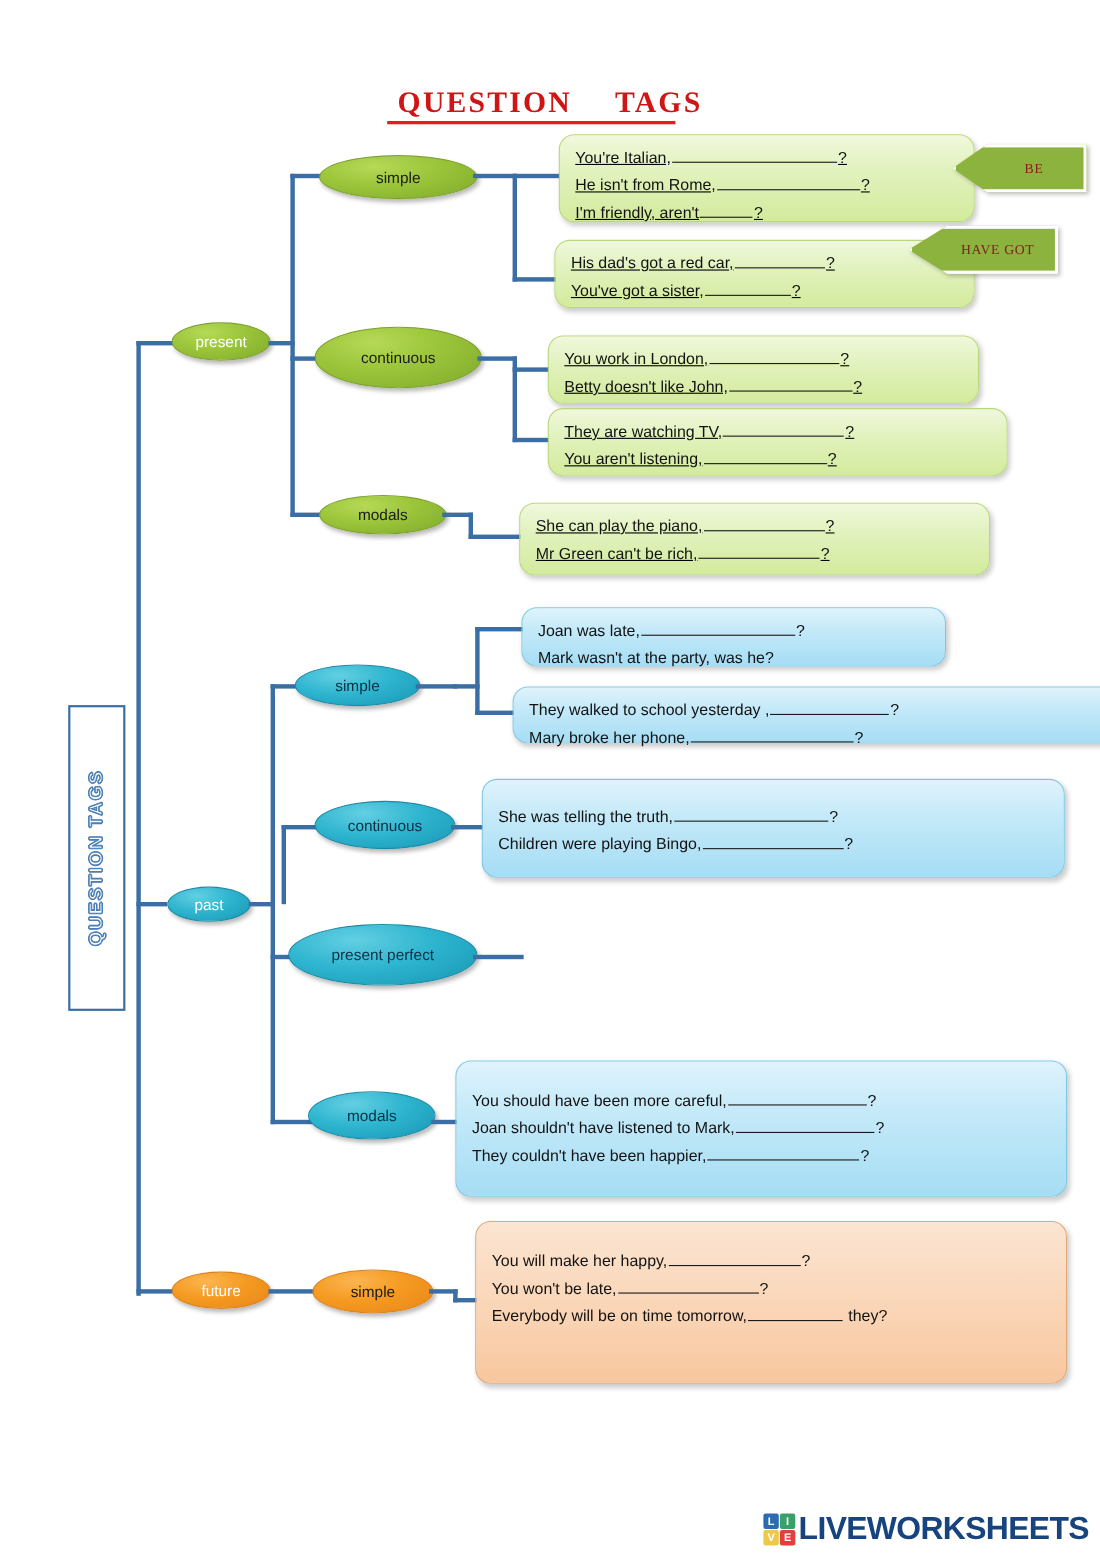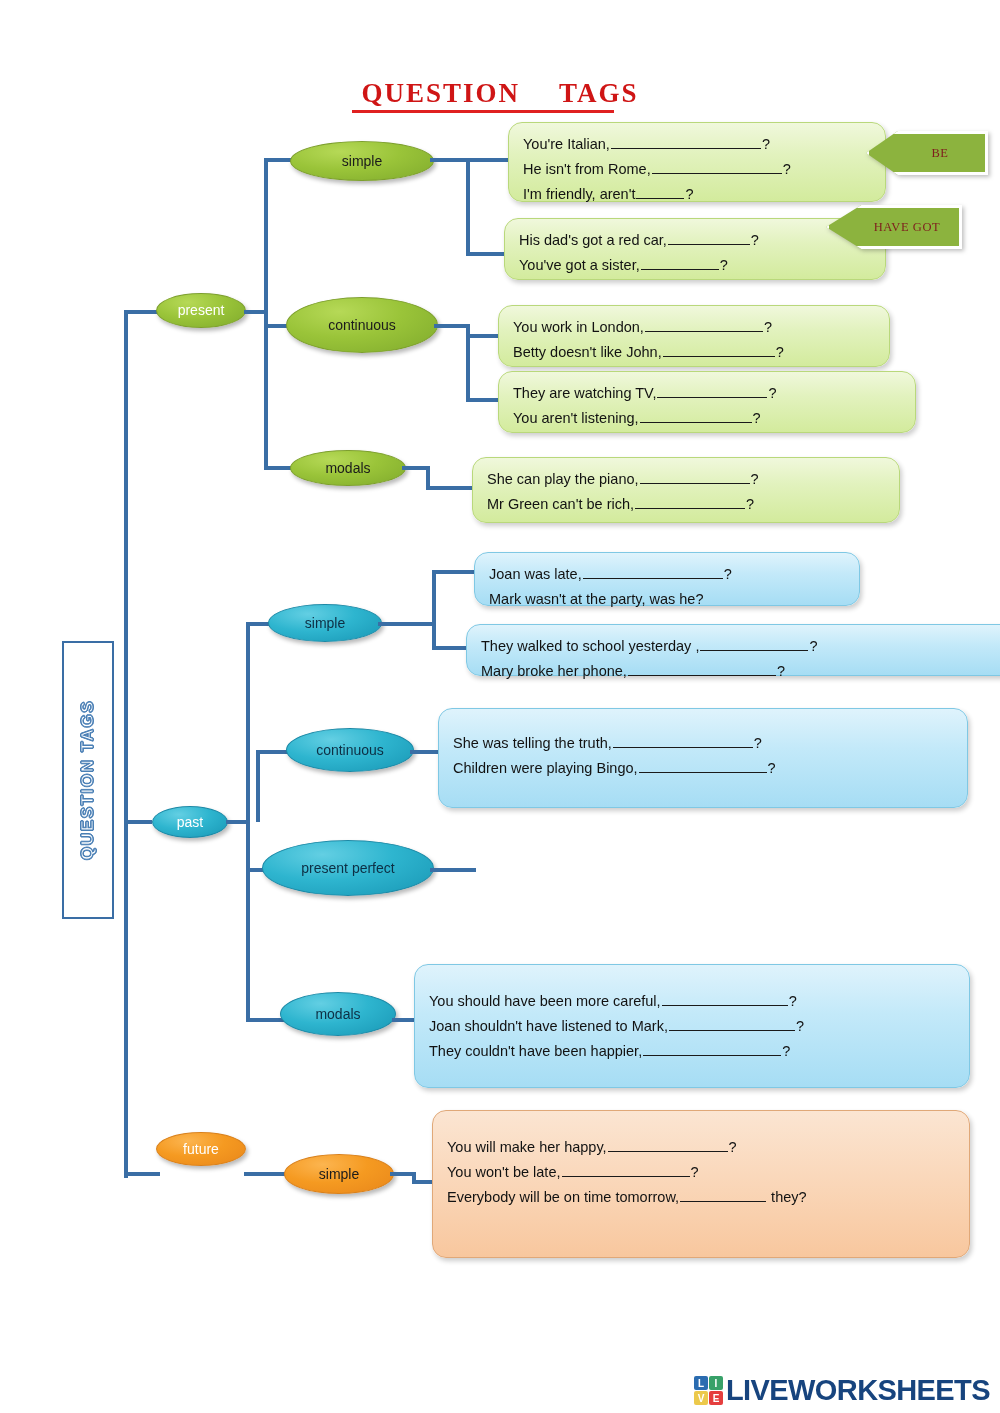--- a/index.html
+++ b/index.html
@@ -101,20 +101,21 @@
   
   .box {
     position: absolute;
     border-radius: 14px;
     padding: 9px 14px;
     box-shadow: 2px 3px 5px rgba(0,0,0,0.20);
   }
   .box-green {
     background: linear-gradient(to bottom, #f0f8dc 0%, #e2f2be 40%, #d3eb9d 100%);
     border: 1px solid #b9d87b;
+    text-decoration: underline;
   }
   .box-blue {
     background: linear-gradient(to bottom, #dff3fc 0%, #c3e9f9 40%, #a6ddf4 100%);
     border: 1px solid #7fc8e4;
   }
   .box-orange {
     background: linear-gradient(to bottom, #fbe5d2 0%, #fad8bb 45%, #f8c79e 100%);
     border: 1px solid #e0a878;
   }
   .box .line {
@@ -343,21 +344,21 @@
 
   <div class="box box-blue" style="left:466px; top:624px; width:596px; height:52px;">
     <div class="line">
       <span>They  walked  to  school  yesterday ,</span><span class="blank" style="width:108px"></span><span>?</span>
     </div>
     <div class="line">
       <span>Mary broke her phone,</span><span class="blank" style="width:148px"></span><span>?</span>
     </div>
   </div>
 
-  <div class="box box-blue" style="left:438px; top:708px; width:530px; height:100px; padding-top:22px;">
+  <div class="box box-blue" style="left:438px; top:708px; width:530px; height:90px; padding-top:22px;">
     <div class="line">
       <span>She  was  telling  the  truth,</span><span class="blank" style="width:140px"></span><span>?</span>
     </div>
     <div class="line">
       <span>Children were playing Bingo,</span><span class="blank" style="width:128px"></span><span>?</span>
     </div>
   </div>
 
 
   <div class="box box-blue" style="left:414px; top:964px; width:556px; height:124px; padding-top:24px;">
@@ -365,21 +366,21 @@
       <span>You  should  have  been  more  careful,</span><span class="blank" style="width:126px"></span><span>?</span>
     </div>
     <div class="line">
       <span>Joan shouldn't  have  listened  to  Mark,</span><span class="blank" style="width:126px"></span><span>?</span>
     </div>
     <div class="line">
       <span>They  couldn't  have  been   happier,</span><span class="blank" style="width:138px"></span><span>?</span>
     </div>
   </div>
 
-  <div class="node node-orange" style="left:156px; top:1132px; width:90px; height:34px;">
+  <div class="node node-orange" style="left:156px; top:1156px; width:90px; height:34px;">
     <span class="txt-white">future</span>
   </div>
   <div class="ln lnh" style="left:244px; top:1172px; width:42px;"></div>
   <div class="node node-orange" style="left:284px; top:1154px; width:110px; height:40px;">
     <span class="txt-dark">simple</span>
   </div>
   <div class="ln lnh" style="left:390px; top:1172px; width:26px;"></div>
   <div class="ln lnv" style="left:412px; top:1172px; height:12px;"></div>
   <div class="ln lnh" style="left:412px; top:1180px; width:28px;"></div>
 

